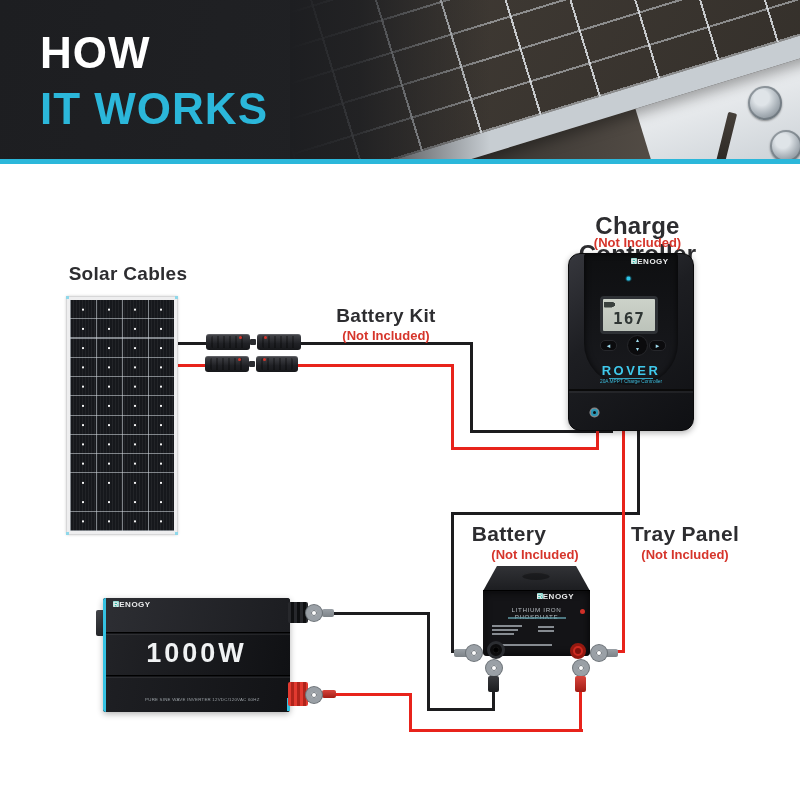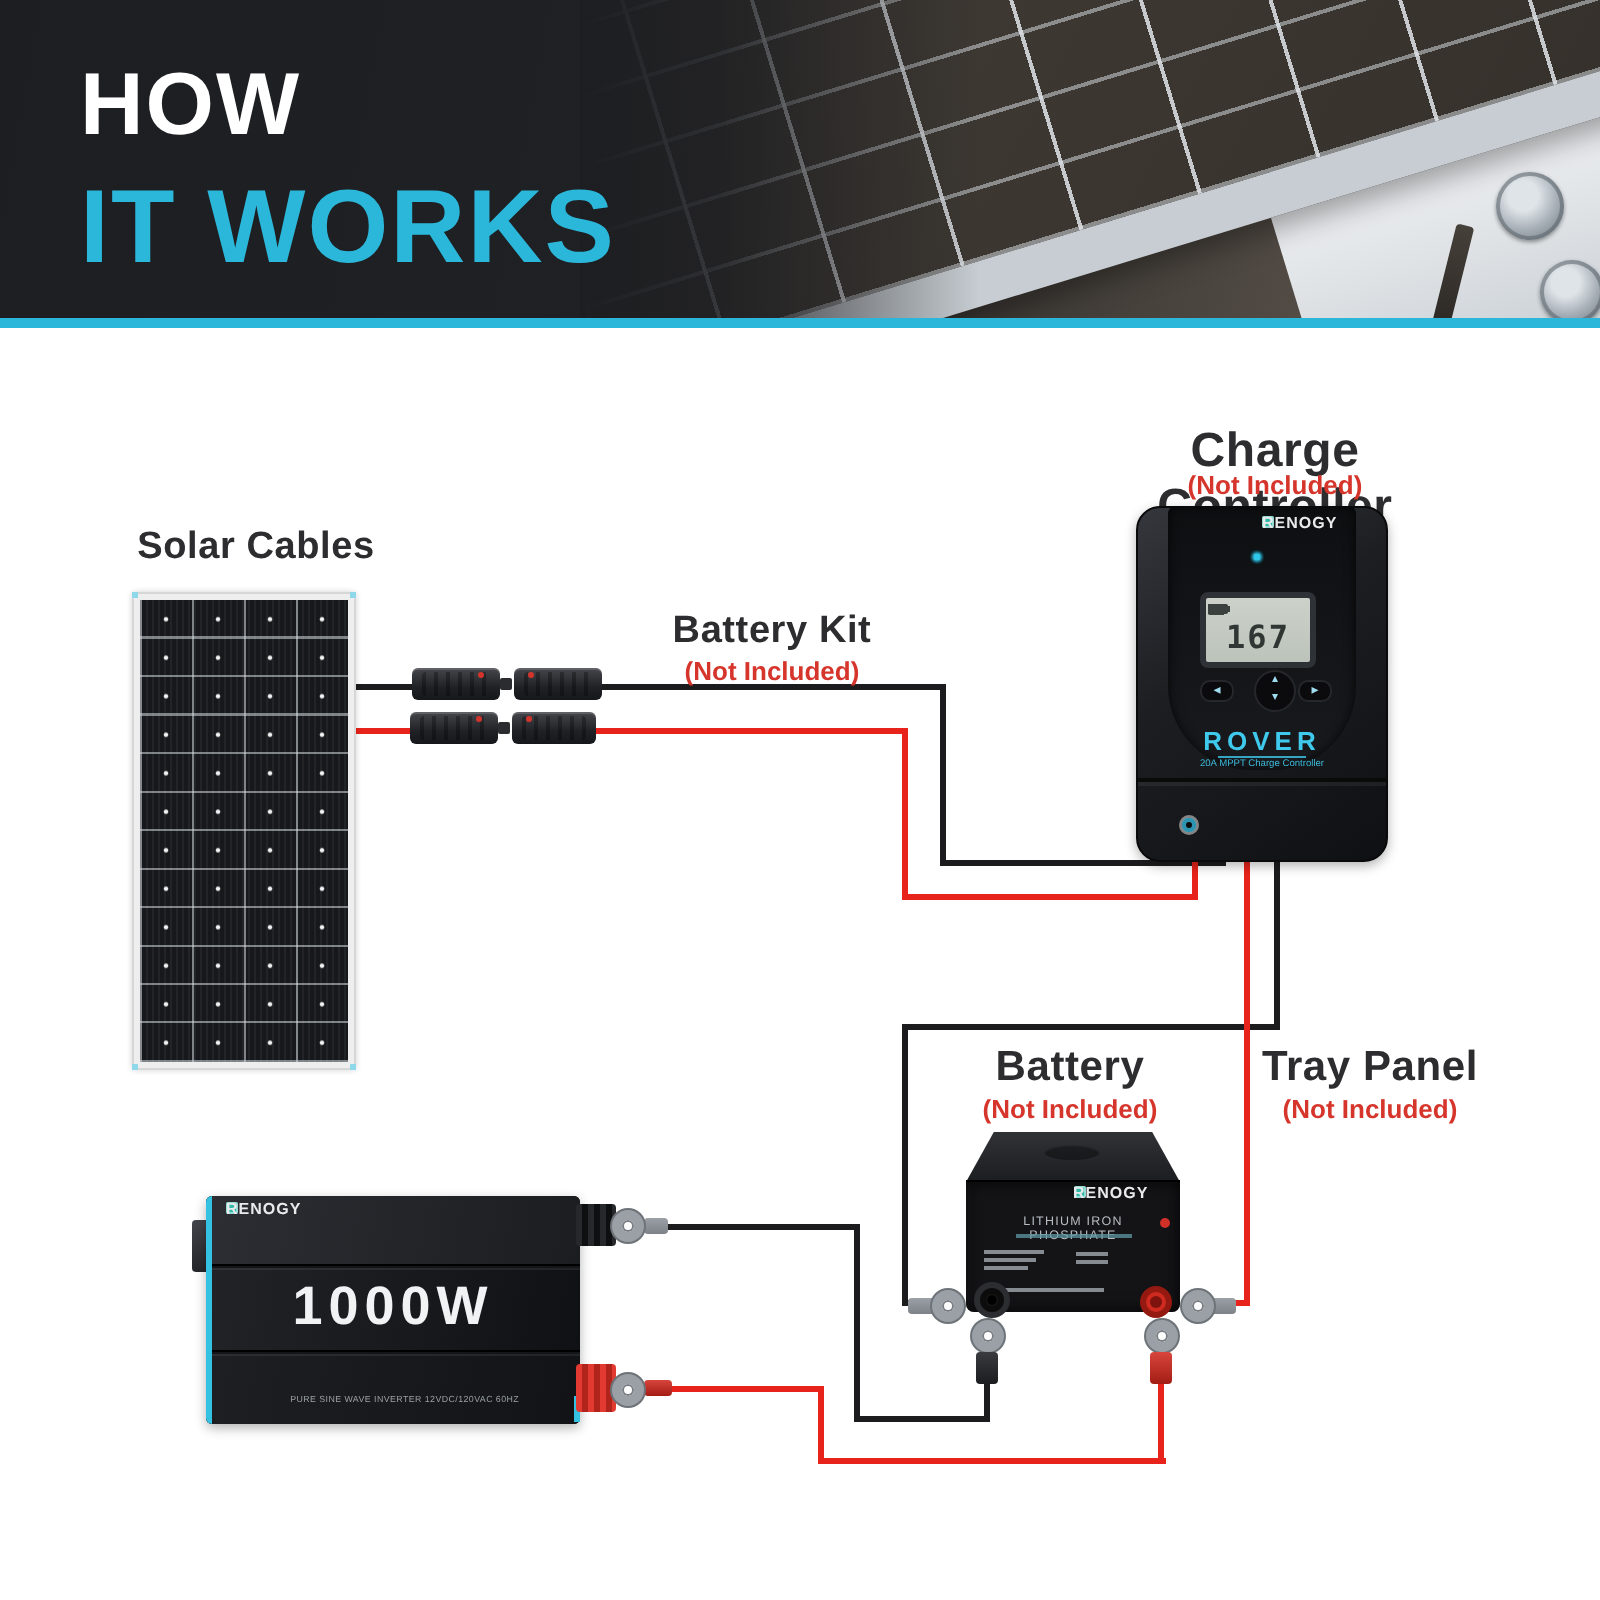--- a/index.html
+++ b/index.html
@@ -4,21 +4,21 @@
 <style>
   html,body{margin:0;padding:0;background:#fff;}
   #stage{position:relative;width:800px;height:800px;background:#ffffff;overflow:hidden;
          font-family:"Liberation Sans",sans-serif;color:#2f2f31;}
   #stage *{position:absolute;box-sizing:border-box;}
 
   
   .header{left:0;top:0;width:800px;height:159px;background:linear-gradient(100deg,#1d1e21 0%,#212225 55%,#2a2a2d 100%);}
   .accent-bar{left:0;top:159px;width:800px;height:5px;background:#2BB7DA;}
   .t1{left:40px;top:28px;font-size:44px;font-weight:800;letter-spacing:1px;color:#ffffff;}
-  .t2{left:40px;top:84px;font-size:52px;font-weight:800;letter-spacing:1px;color:#2BB7DA;}
+  .t2{left:40px;top:84px;font-size:44px;font-weight:800;letter-spacing:1px;color:#2BB7DA;}
 
   .hero{left:290px;top:0;width:510px;height:159px;overflow:hidden;
         background:linear-gradient(105deg,#232327 0%,#35322f 35%,#544d46 75%,#6a635b 100%);}
   .hero-panel{left:-60px;top:-320px;width:940px;height:400px;transform:rotate(-17deg);
         background-color:#38322b;
         background-image:
           repeating-linear-gradient(90deg,rgba(224,228,232,.85) 0 2px,transparent 2px 62px),
           repeating-linear-gradient(0deg,rgba(206,211,216,.55) 0 2px,transparent 2px 34px),
           linear-gradient(135deg,#46403a,#2e2a25);
         border-bottom:22px solid #c7cdd2;box-shadow:0 6px 14px rgba(0,0,0,.35);}
@@ -253,21 +253,21 @@
   <div class="cc-seam"></div>
   <div class="cc-terms">
     <span class="term"></span>
     <span class="term"></span>
     <span class="term"></span>
     <span class="term"></span>
     <span class="term"></span>
     <span class="term"></span>
   </div>
 
-  <div class="lbl lbl-lg" style="left:455px;top:522px;width:160px;">Battery</div>
+  <div class="lbl lbl-lg" style="left:429px;top:522px;width:160px;">Battery</div>
   <div class="note" style="left:455px;top:547px;width:160px;">(Not Included)</div>
   <div class="lbl lbl-lg" style="left:605px;top:522px;width:160px;">Tray Panel</div>
   <div class="note" style="left:605px;top:547px;width:160px;">(Not Included)</div>
 
   <div class="bat-top"></div>
   <div class="bat-vent"></div>
   <div class="bat-front"></div>
   <div class="bat-logo">
     <span class="brandrow">
         <span class="logo-sq"></span>

